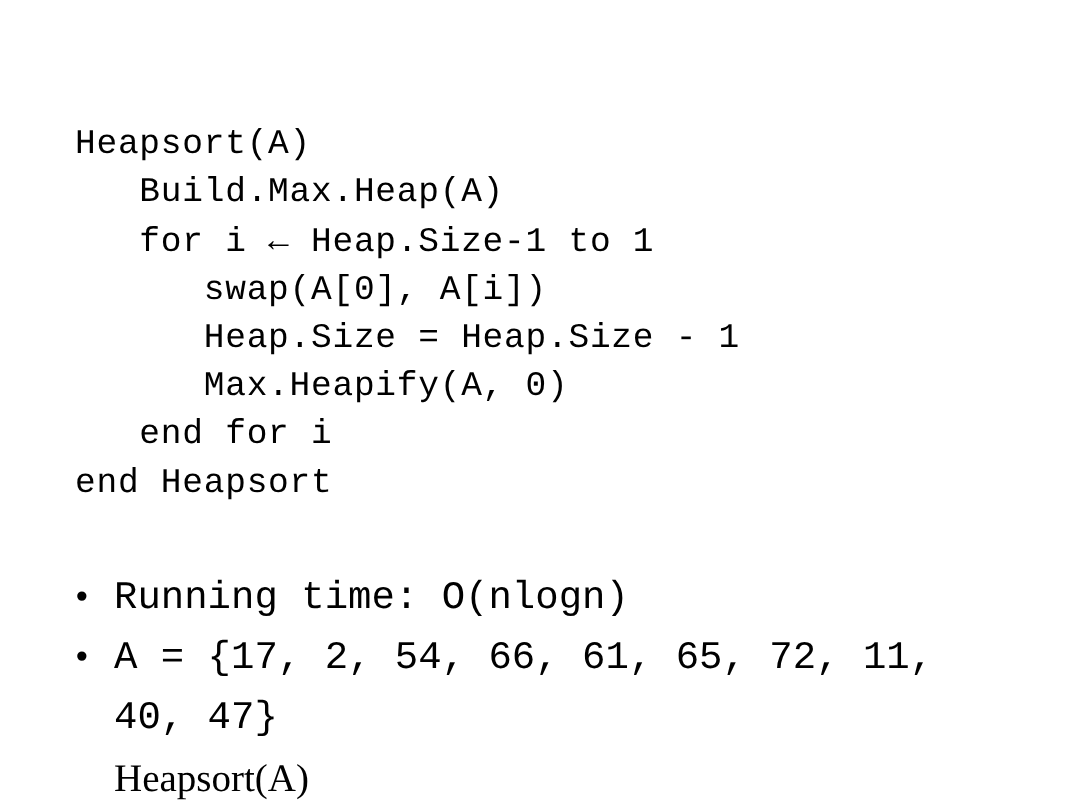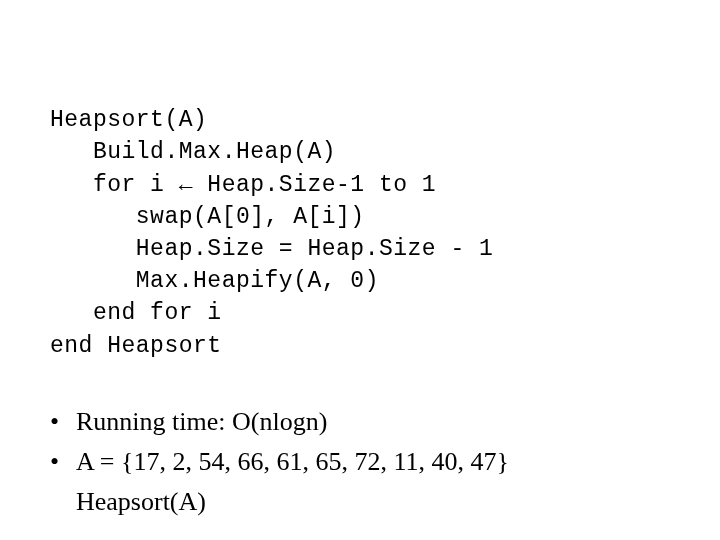--- a/index.html
+++ b/index.html
@@ -5,21 +5,21 @@
   html, body {
     margin: 0;
     padding: 0;
     width: 720px;
     height: 540px;
     background: #ffffff;
     font-family: "Times New Roman", Times, serif;
     color: #000000;
   }
   .slide {
-    padding: 72px 50px 0 50px;
+    padding: 48px 50px 0 50px;
     box-sizing: border-box;
   }
   .code-block {
     font-family: "Courier New", Courier, monospace;
     font-size: 23px;
     line-height: 1.4;
     white-space: pre;
     margin-bottom: 40px;
     letter-spacing: 0.5px;
   }
@@ -31,20 +31,21 @@
   .bullet-row {
     display: flex;
     flex-direction: row;
   }
   .bullet-mark {
     width: 26px;
     flex: 0 0 26px;
   }
   .bullet-text {
     flex: 1;
+    font-family: Liberation Mono, monospace;
   }
   .indent {
     padding-left: 26px;
   }
 </style>
 </head>
 <body>
 
 <div class="slide">
 

